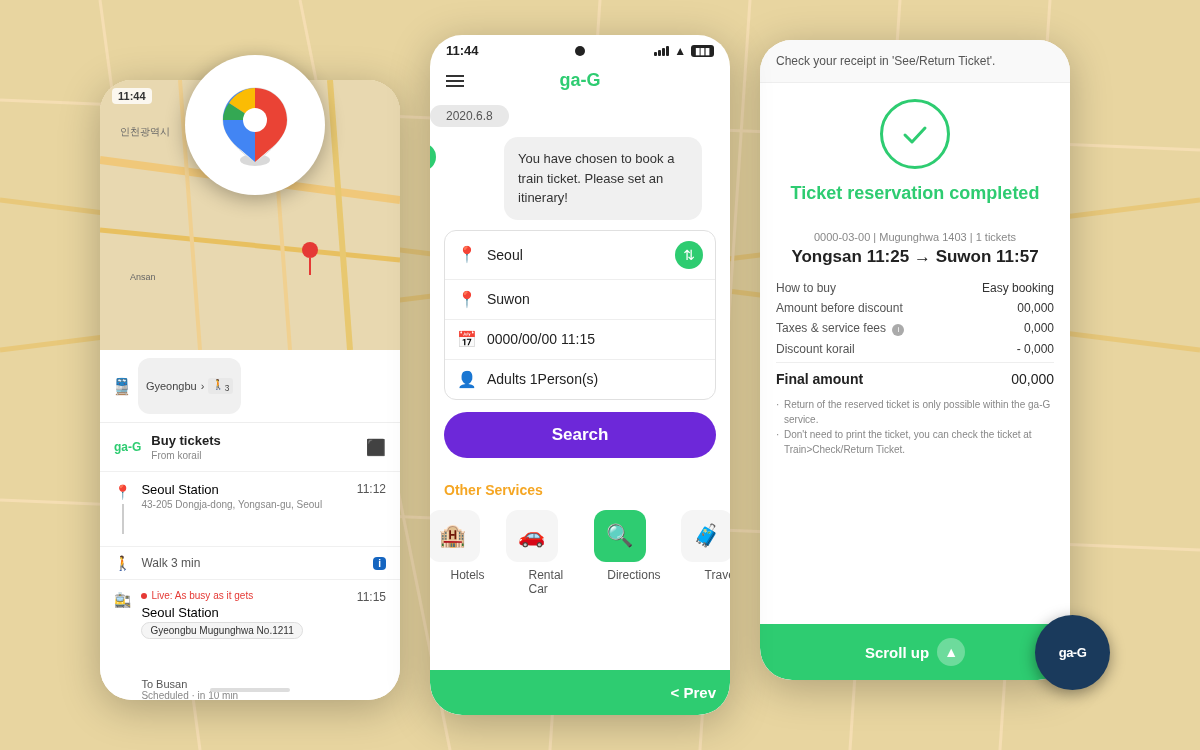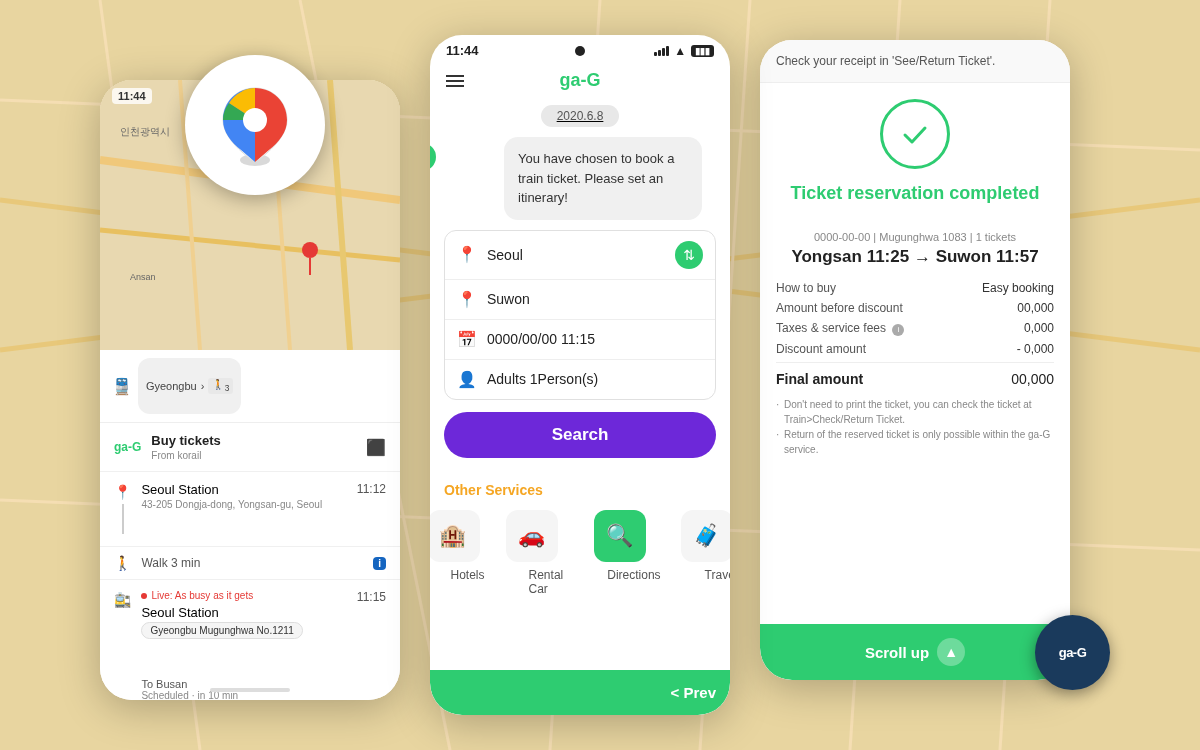--- a/index.html
+++ b/index.html
@@ -252,23 +252,22 @@
       display: flex;
       flex-direction: column;
       gap: 3px;
       cursor: pointer;
     }
     .hamburger span { display: block; width: 18px; height: 2px; background: #333; }
     .gag-header-logo { font-size: 18px; font-weight: 700; color: #2ecc71; }
 
     .date-pill {
       display: flex;
-      justify-content: center;
+      justify-content: flex-start;
       margin: 6px 0;
-      text-decoration: underline;
     }
     .date-pill span {
       background: #e8e8e8;
       border-radius: 20px;
       padding: 4px 16px;
       font-size: 12px;
       color: #555;
     }
 
     .chat-bubble {
@@ -766,52 +765,52 @@
   <div class="confirmation-area">
 
     <div class="check-circle">
       <svg viewBox="0 0 32 32" fill="none" xmlns="http://www.w3.org/2000/svg">
         <polyline points="6,17 13,24 26,10" stroke="#2ecc71" stroke-width="3" stroke-linecap="round" stroke-linejoin="round"></polyline>
       </svg>
     </div>
 
     <div class="confirm-title">Ticket reservation completed</div>
 
-    <div class="confirm-meta">0000-00-00 | Mugunghwa 1083 | 1 tickets</div>
+    <div class="confirm-meta">0000-03-00 | Mugunghwa 1403 | 1 tickets</div>
 
     <div class="confirm-route">Yongsan 11:25 → Suwon 11:57</div>
 
 
     <div class="pricing-row">
       <span class="label">How to buy</span>
       <span class="value">Easy booking</span>
     </div>
     <div class="pricing-row">
       <span class="label">Amount before discount</span>
       <span class="value">00,000</span>
     </div>
     <div class="pricing-row">
       <span class="label">
         <span>Taxes &amp; service fees</span>
         <span class="pricing-info-icon">i</span>
       </span>
       <span class="value">0,000</span>
     </div>
     <div class="pricing-row">
-      <span class="label">Discount amount</span>
+      <span class="label">Discount korail</span>
       <span class="value">- 0,000</span>
     </div>
     <div class="pricing-row total">
       <span class="label">Final amount</span>
       <span class="value">00,000</span>
     </div>
 
     <ul class="disclaimer">
+      <li>Return of the reserved ticket is only possible within the ga-G service.</li>
       <li>Don't need to print the ticket, you can check the ticket at Train&gt;Check/Return Ticket.</li>
-      <li>Return of the reserved ticket is only possible within the ga-G service.</li>
     </ul>
   </div>
 
   <div class="scroll-up-btn">
     <span>Scroll up</span>
     <div class="scroll-up-icon">▲</div>
   </div>
 </div>
 
 </body></html>

